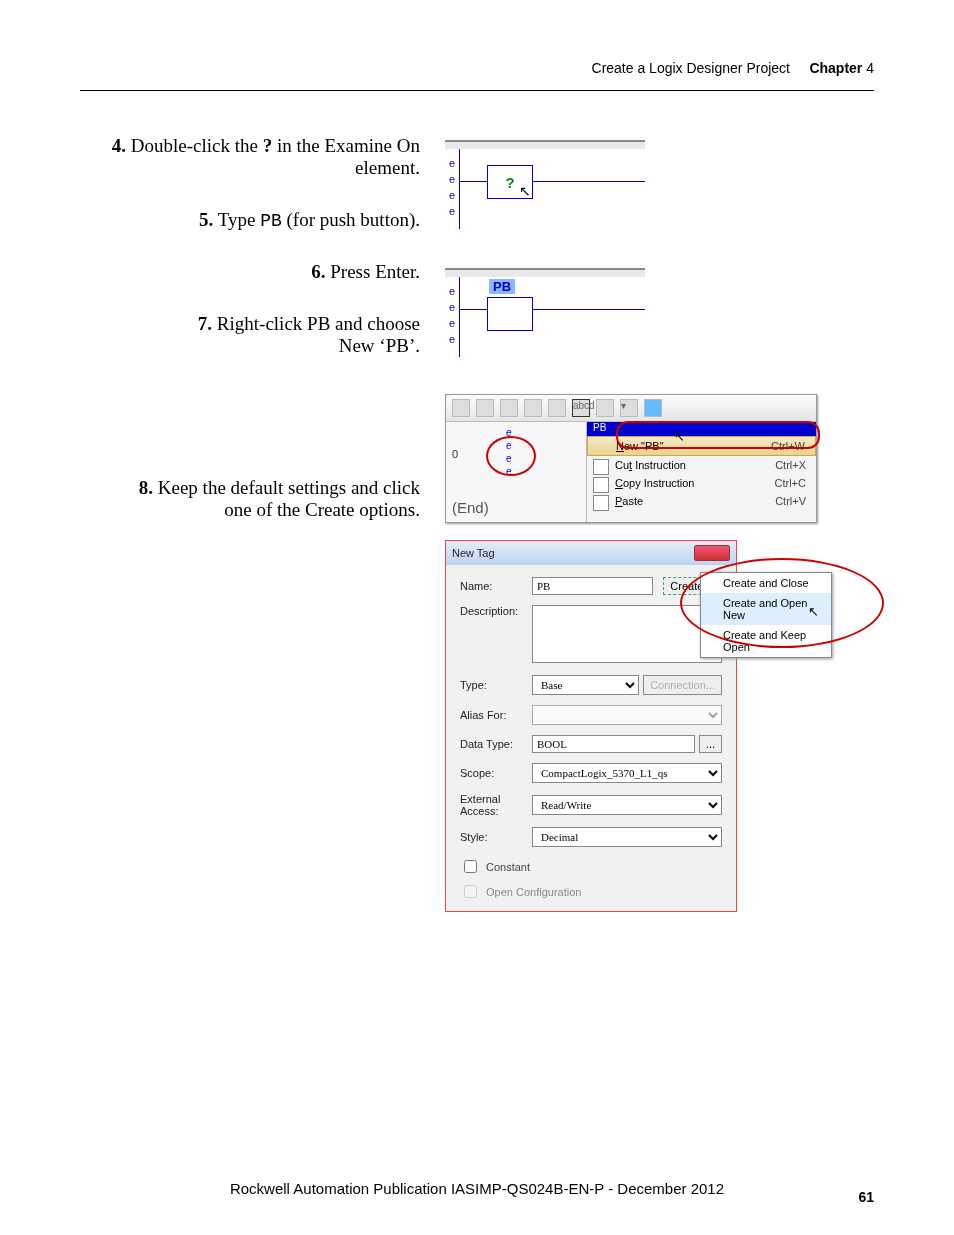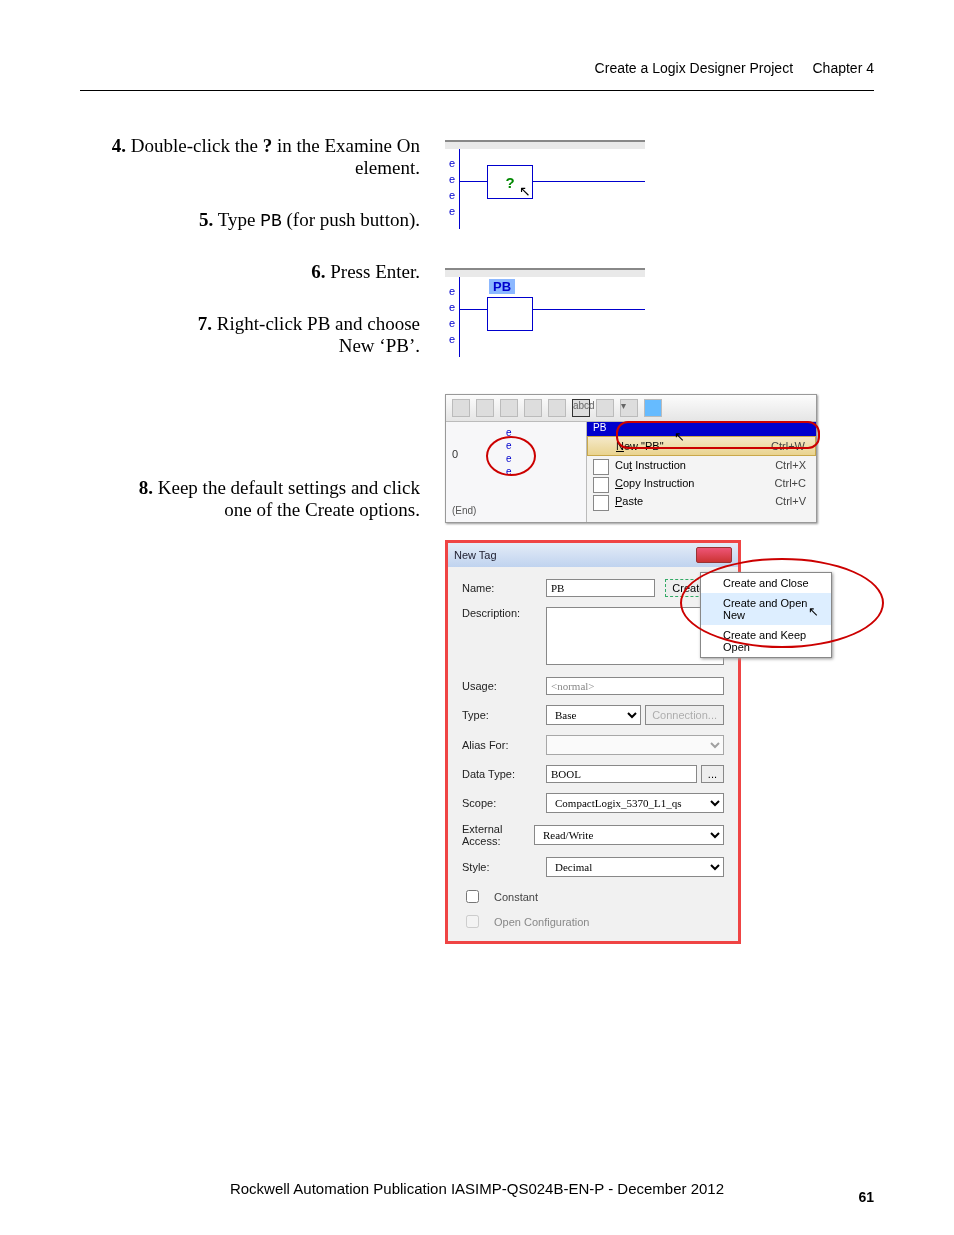--- a/index.html
+++ b/index.html
@@ -13,21 +13,21 @@
     position: relative;
     box-sizing: border-box;
   }
   .header {
     position: absolute;
     top: 60px;
     right: 80px;
     font-size: 14px;
     font-family: "Myriad Pro", Arial, sans-serif;
   }
-  .header .bold { font-weight: 400; }
+  .header .bold { font-weight: 700; }
   .hr-top {
     position: absolute;
     top: 90px;
     left: 80px;
     right: 80px;
     border-top: 1px solid #000;
   }
   .steps {
     position: absolute;
     top: 135px;
@@ -108,21 +108,21 @@
     padding: 0 6px;
     font-size: 10px; color:#666;
   }
   .fig3 .toolbar .ico { width:16px; height:16px; background:#ddd; border:1px solid #bbb; display:inline-block; }
   .fig3 .body { display:flex; flex-direction:row; }
   .fig3 .left {
      width: 140px; height: 100px; position:relative;
      background:#f7f7f9;
   }
   .fig3 .left .zero{ position:absolute; left:6px; top:26px; font-size:11px; color:#333; }
-  .fig3 .left .end { position:absolute; left:6px; bottom:6px; font-size:10px; color:#555; }
+  .fig3 .left .end { position:absolute; left:6px; bottom:6px; font-size:15px; color:#555; }
   .fig3 .left .e-col2 {
      position:absolute; left: 60px; top: 4px; font-size:10px; color:#0000cd;
      line-height:13px; text-align:center;
   }
   .fig3 .left .circ {
      position:absolute; left:40px; top:14px; width:46px; height:36px; border:2px solid #c00; border-radius:50%;
   }
   .fig3 .menu {
     flex:1;
     border-left:1px solid #bbb;
@@ -141,44 +141,44 @@
     position:absolute; left:170px; top:26px; width:200px; height:24px;
     border:2px solid #c00; border-radius:12px;
   }
   .fig3 .cursor-arrow{
     position:absolute; left:228px; top:34px; font-size:13px;
   }
 
   
   .fig4 {
     position: absolute; left:445px; top:540px; width:290px;
-    border:3px solid #ef4444; background:#fef9c3;
+    border:1px solid #ef4444; background:#fef9c3;
     font-family: Tahoma, Arial, sans-serif;
     font-size:11px;
   }
   .fig4 .titlebar {
     height:20px; background: linear-gradient(#e4ecf7,#c0d3ef);
     padding:2px 6px; font-size:11px; color:#223;
     display:flex; justify-content:space-between; align-items:center;
   }
   .fig4 .close-x { width:34px; height:14px; background:linear-gradient(#e57,#c33); border:1px solid #933; border-radius:2px; }
   .fig4 .body2 { padding: 12px 14px 10px 14px; background:#f1f1f1; }
   .fig4 .row2 { display:flex; align-items:center; margin-bottom:10px; }
-  .fig4 .row2 .lab { width: 84px; color:#222; }
+  .fig4 .row2 .lab { width: 72px; color:#222; }
   .fig4 .row2 .ctl { flex:1; }
   .fig4 input[type=text], .fig4 textarea, .fig4 select {
     width: 100%; box-sizing:border-box;
     font-family: Tahoma; font-size:11px;
     border:1px solid #888; padding:2px 4px; background:#fff;
   }
   .fig4 textarea { height:58px; resize:none; }
   .fig4 .btn-small {
     border:1px solid #888; background:#eee; padding:1px 6px; font-size:11px; margin-left:4px;
   }
-  .fig4 .cb { display:flex; align-items:center; gap:12px; margin-top:6px; color:#444; }
+  .fig4 .cb { display:flex; align-items:center; gap:6px; margin-top:6px; color:#444; }
 
   .fig4-side {
      position:absolute; left:700px; top:572px; width:130px;
      border:1px solid #888; background:#fff;
      font-family: Tahoma, Arial, sans-serif; font-size:11px;
      box-shadow: 1px 1px 3px #999;
   }
   .fig4-side .opt { padding: 4px 22px; }
   .fig4-side .opt.hl { background:#def; }
   .ellipse3 {
@@ -331,24 +331,20 @@
       <div class="ctl" style="display:flex;gap:6px;">
         <input type="text" style="flex: 1 1 0%;" value="PB">
         <button class="btn-small" style="border:1px dashed #3a6;">
           <span>Create</span> &nbsp;▾
         </button>
       </div>
     </div>
     <div class="row2" style="align-items:flex-start;">
       <div class="lab">Description:</div>
       <div class="ctl"><textarea style=""></textarea></div>
-    </div>
-    <div class="row2">
-      <div class="lab">Usage:</div>
-      <div class="ctl"><input type="text" disabled="" style="color: rgb(136, 136, 136);" value="&lt;normal&gt;"></div>
     </div>
     <div class="row2">
       <div class="lab">Type:</div>
       <div class="ctl" style="display:flex;">
         <select style="flex:1;"><option>Base</option></select>
         <button class="btn-small" disabled="">Connection...</button>
       </div>
     </div>
     <div class="row2">
       <div class="lab">Alias For:</div>

